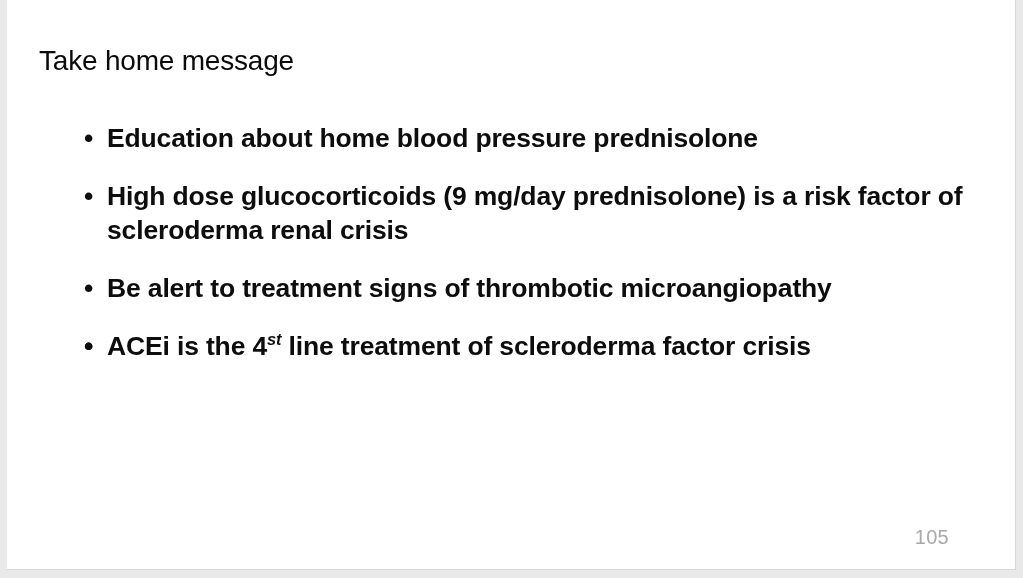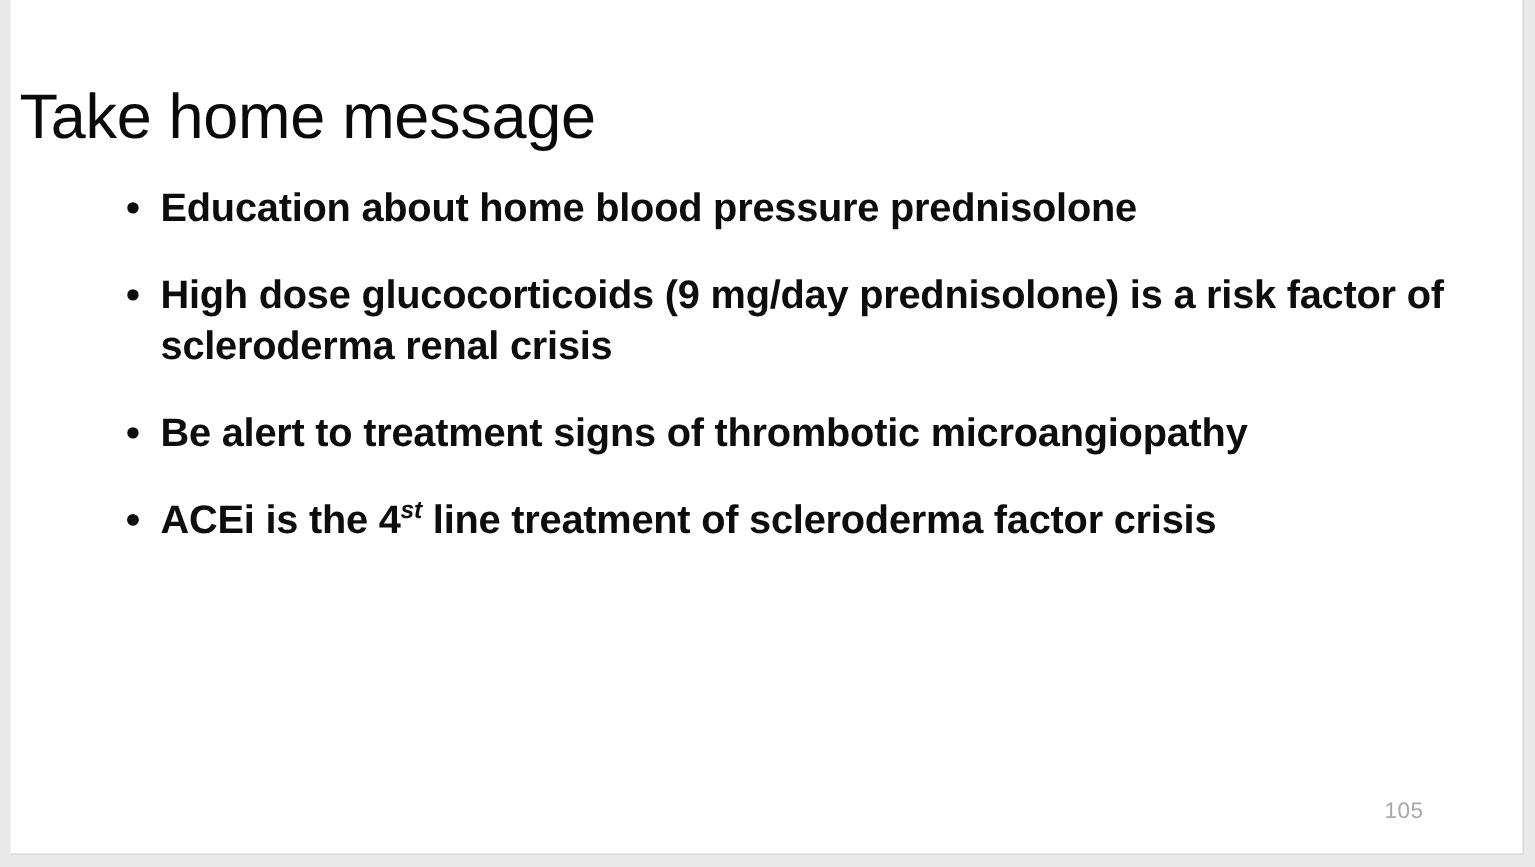--- a/index.html
+++ b/index.html
@@ -27,23 +27,23 @@
     width: 1009px;
     height: 570px;
     background: #ffffff;
     border-right: 1px solid #d8d8d8;
     border-bottom: 1px solid #d8d8d8;
     box-sizing: border-box;
     overflow: hidden;
   }
   #slide-title {
     position: absolute;
-    left: 6px;
+    left: 32px;
     top: 26px;
-    font-size: 42px;
+    font-size: 28px;
     font-weight: 400;
     color: #0a0a0a;
     letter-spacing: -0.2px;
     line-height: 1.12;
     white-space: nowrap;
   }
   #bullet-list {
     position: absolute;
     left: 74px;
     top: 122px;
@@ -78,21 +78,21 @@
     font-size: 0.62em;
     vertical-align: super;
     line-height: 0;
     font-weight: 700;
     font-style: italic;
   }
   #page-number {
     position: absolute;
     right: 66px;
     bottom: 20px;
-    font-size: 15px;
+    font-size: 20px;
     font-weight: 400;
     color: #a9a9a9;
     letter-spacing: 0.3px;
   }
 </style>
 </head>
 <body>
 
 <div id="slide-viewport">
   <div id="slide-canvas">

